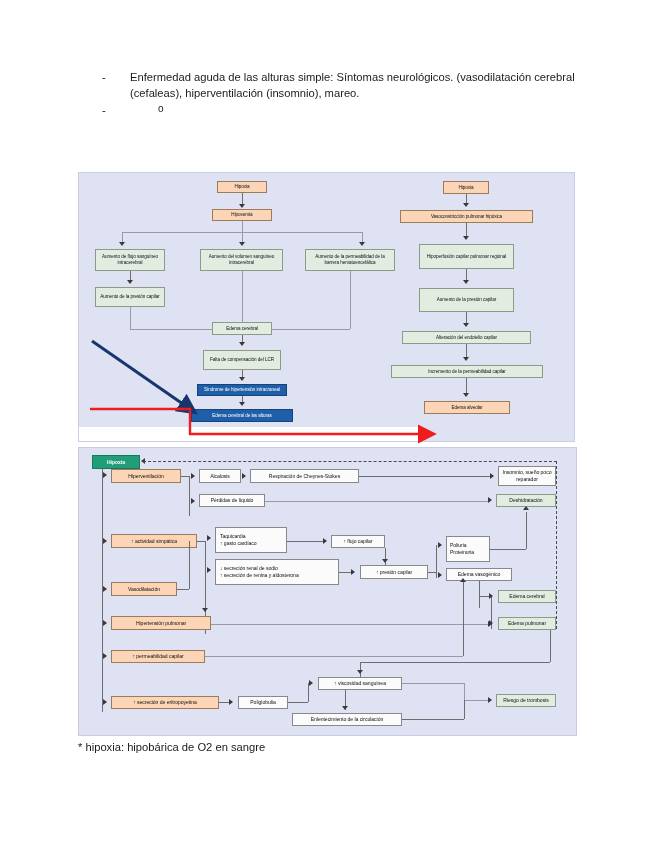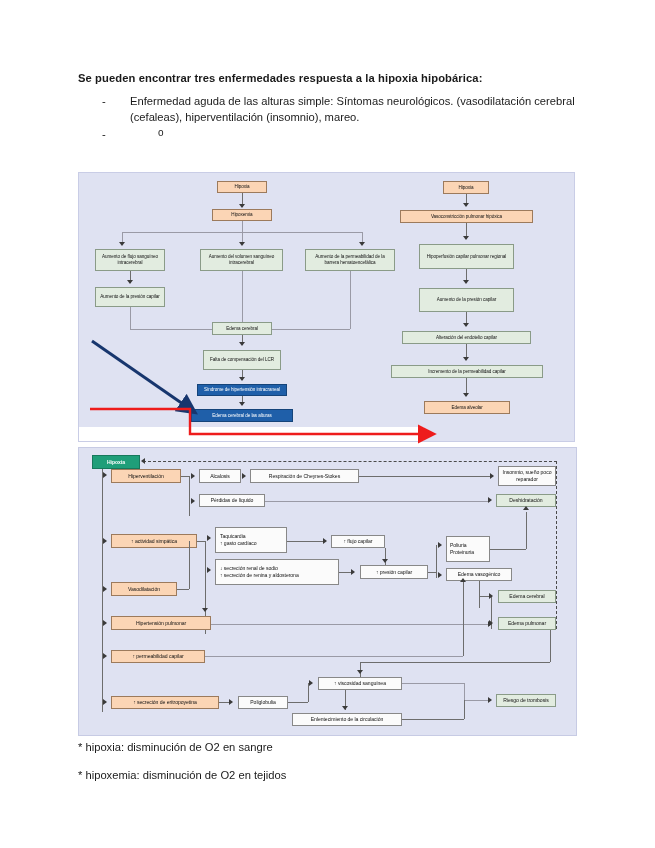--- a/index.html
+++ b/index.html
@@ -66,21 +66,20 @@
   
   .footnotes{position:absolute;left:78px;top:740px;width:460px;}
   .footnotes p{margin:0 0 13px 0;font-size:11.2px;line-height:1.3;}
 </style>
 </head>
 <body>
 
 <div class="page">
 
   <div class="textblock">
-    <p class="lead">Se pueden encontrar tres enfermedades respuesta a la hipoxia hipobárica:</p>
     <ul class="l1">
       <li>
         <span class="dash">-</span>
         <span>Enfermedad aguda de las alturas simple: Síntomas neurológicos. (vasodilatación cerebral (cefaleas), hiperventilación (insomnio), mareo.</span>
         <ul class="l2">
           <li>
             <span class="circ">o</span>
           </li>
         </ul>
       </li>
@@ -292,17 +291,16 @@
         <polygon points="0 0, 8 4, 0 8" fill="#ee1c1c"></polygon>
       </marker>
     </defs>
 
     <line x1="92" y1="341" x2="193" y2="411" stroke="#17366e" stroke-width="3" marker-end="url(#navyhead)"></line>
 
     <polyline points="90,409 190,409 190,434 432,434" fill="none" stroke="#ee1c1c" stroke-width="2.4" marker-end="url(#redhead)"></polyline>
   </svg>
 
   <div class="footnotes">
-    <p>* hipoxia: disminución de O2 en sangre</p>
-    <p>* hipoxemia: disminución de O2 en tejidos</p>
+    <p>* hipoxia: hipobárica de O2 en sangre</p>
   </div>
 
 </div>
 
 </body></html>

